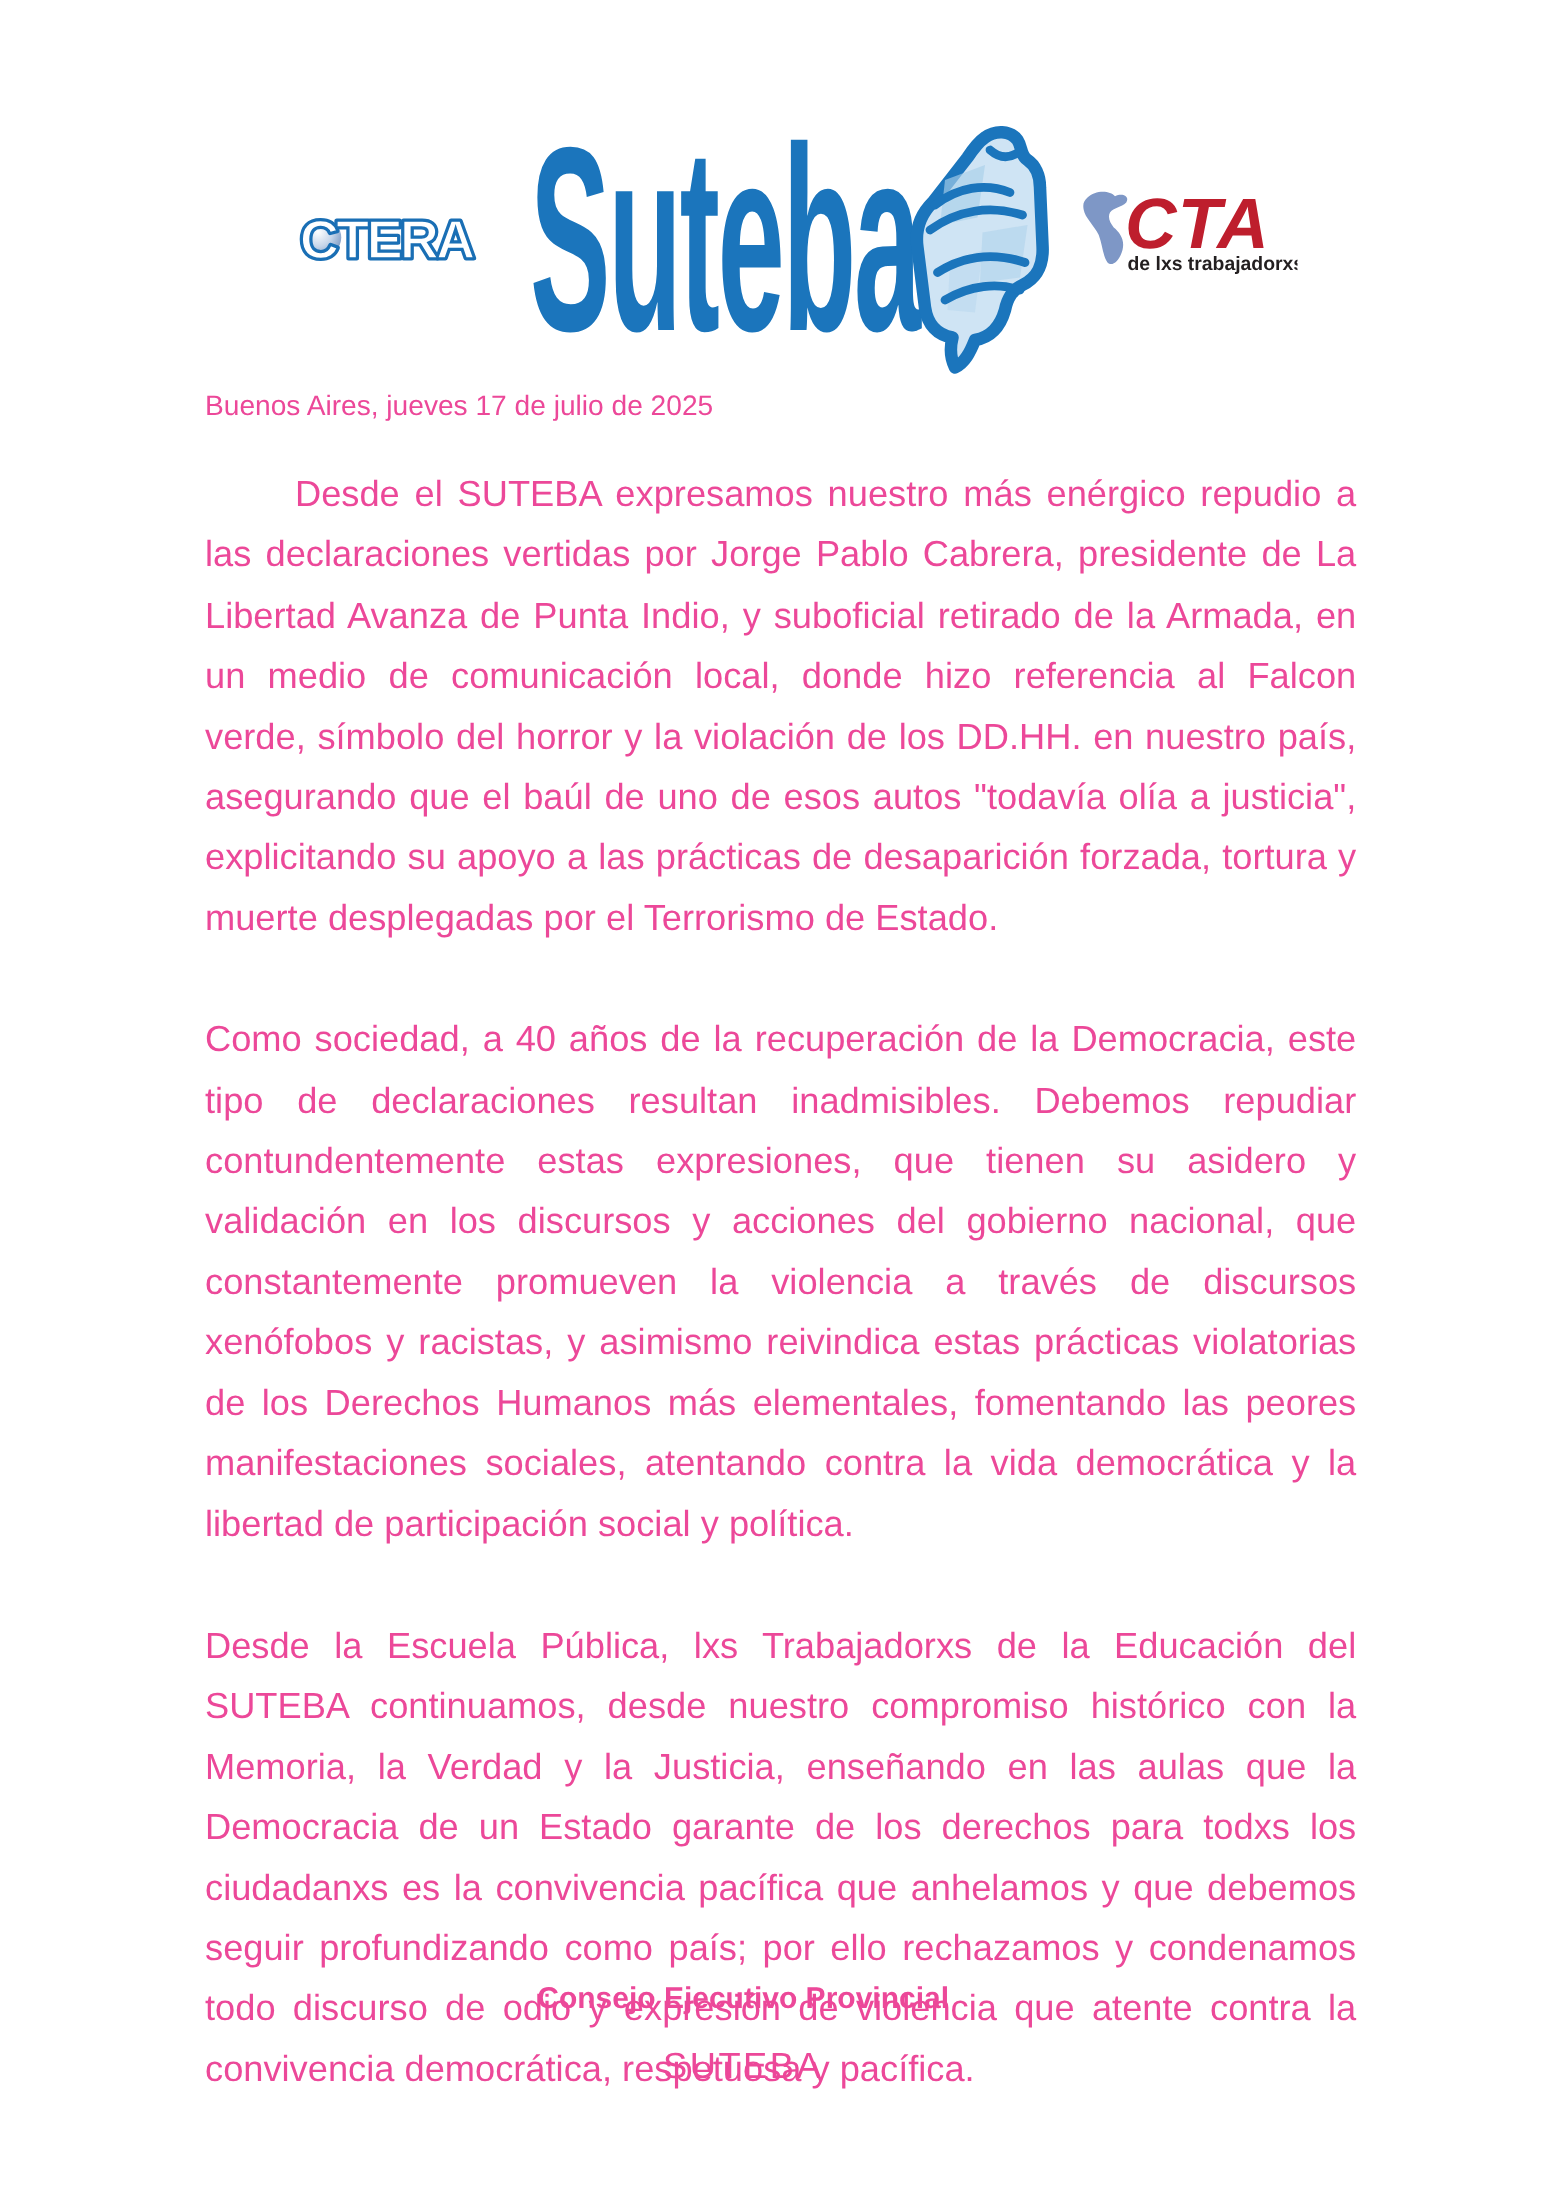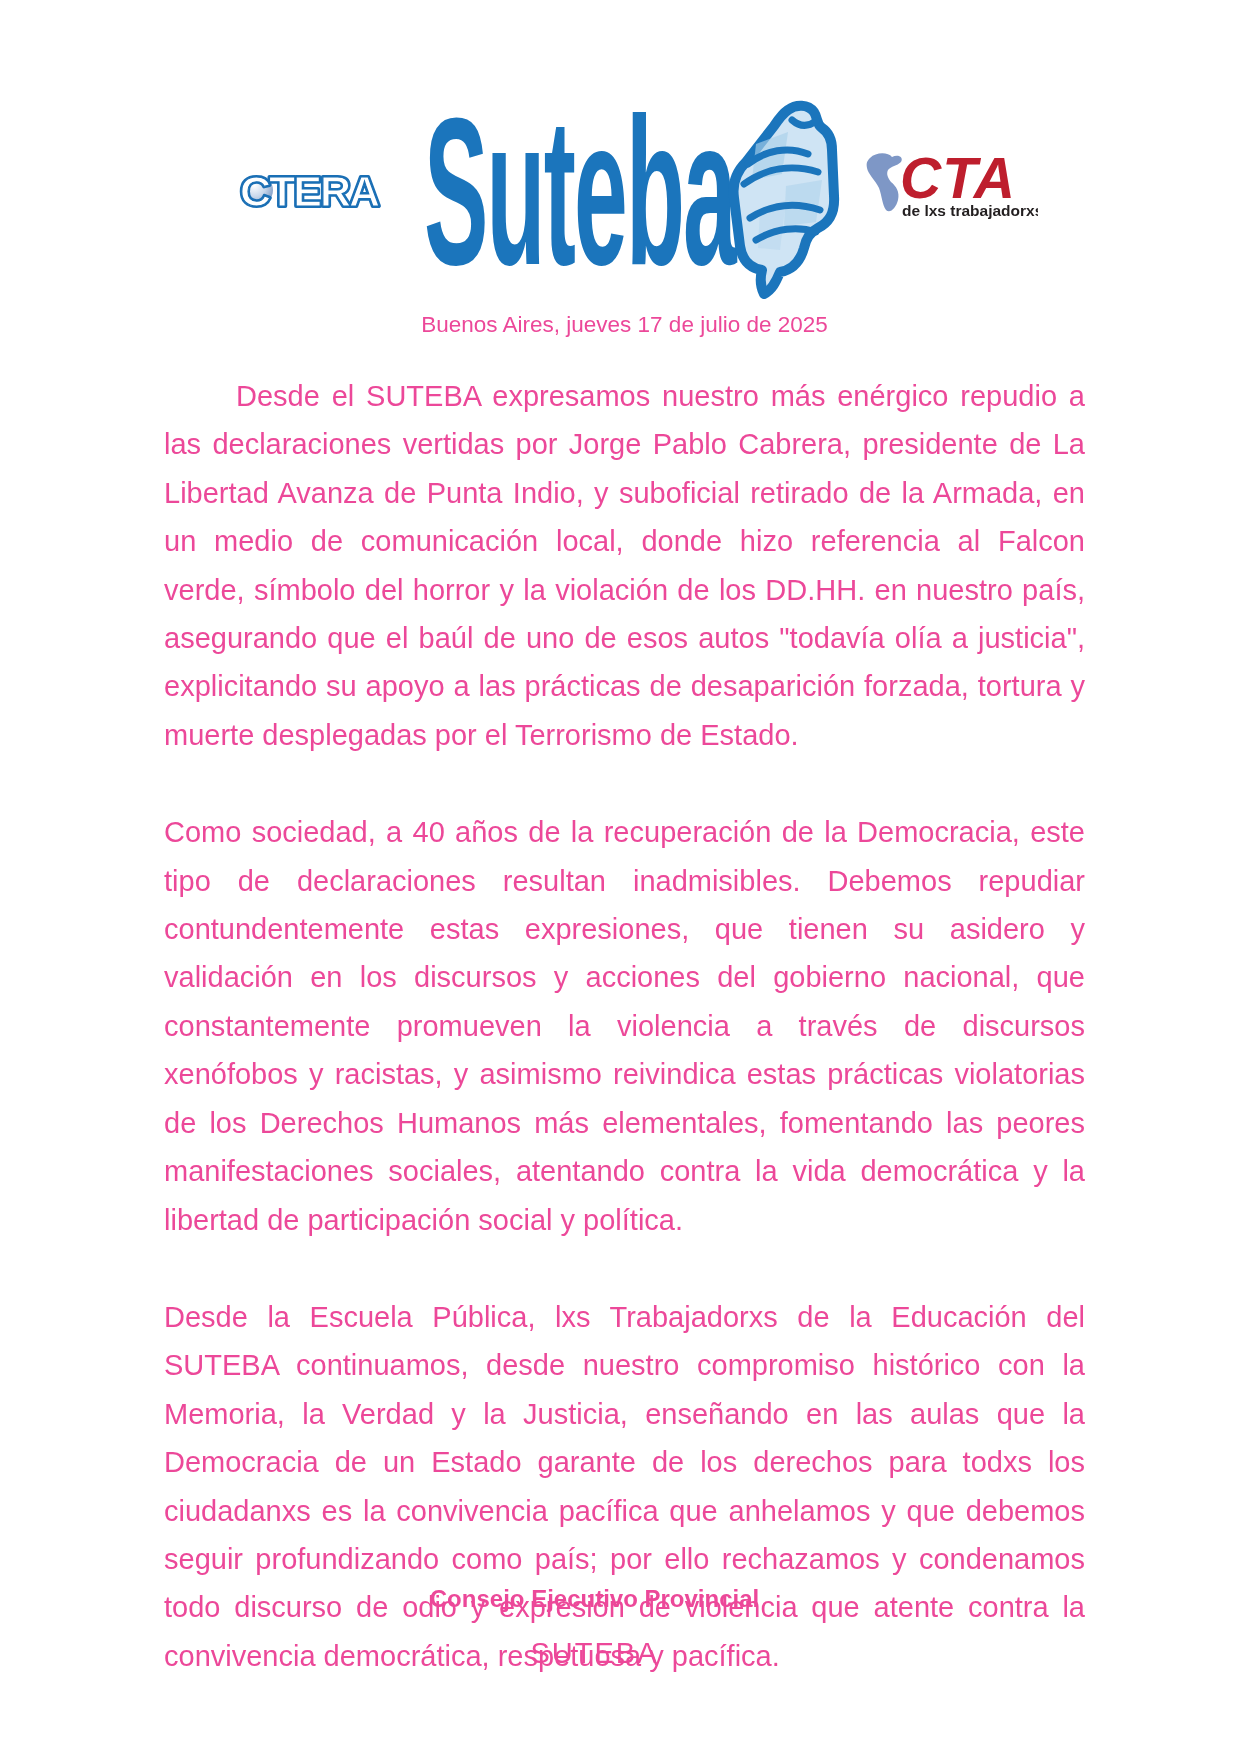--- a/index.html
+++ b/index.html
@@ -14,21 +14,21 @@
     overflow:hidden;
   }
   .logo { position:absolute; }
   .ctera-logo  { left:234px; top:158px; width:148px; height:58px; }
   .suteba-logo { left:418px; top:98px;  width:435px; height:202px; }
   .cta-logo    { left:858px; top:138px; width:180px; height:82px; }
 
   .dateline {
     position:absolute;
     left:164px; top:310px; width:921px;
-    text-align:center;
+    text-align:left;
     font-size:22.5px;
     line-height:30px;
     white-space:nowrap;
   }
   .letter-body {
     position:absolute;
     left:164px; top:372px; width:921px;
     font-size:29px;
     line-height:48.4px;
     text-align:justify;

